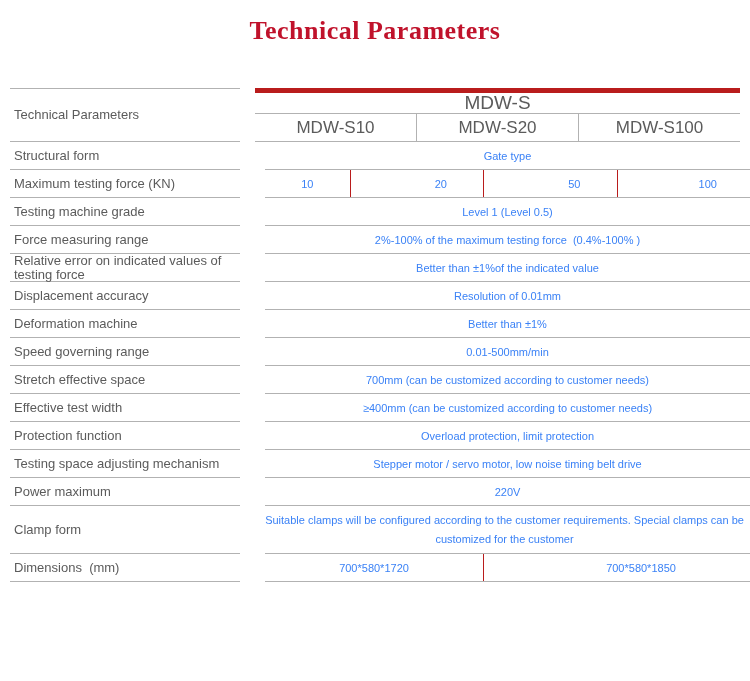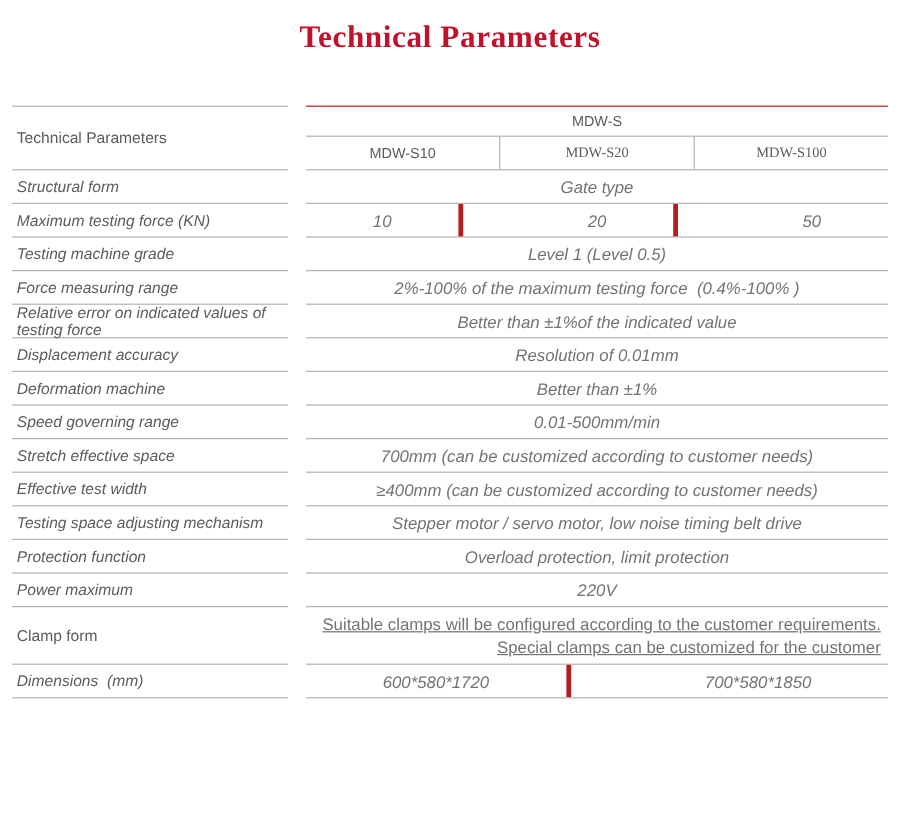--- a/index.html
+++ b/index.html
@@ -34,66 +34,65 @@
     font-size: 13px;
     line-height: 14px;
     color: #5b5b5b;
   }
   .right-area {
     width: 485px;
     margin-left: 15px;
   }
   .right-cell {
     width: 485px;
-    margin-left: 15px;
+    margin-left: 25px;
     border-bottom: 1px solid #b2b2b2;
     display: flex;
     align-items: center;
     justify-content: center;
     text-align: center;
-    font-size: 14px;
-    color: #737373;
+    font-size: 11px;
+    color: #3b82f6;
   }
   .right-cell.split > div {
     flex: 1;
     display: flex;
     align-items: center;
     justify-content: center;
     height: 100%;
   }
-  .right-cell.split > div + div { border-left: 4px solid #b91c1c; padding-left: 48px; }
+  .right-cell.split > div + div { border-left: 1px solid #b91c1c; padding-left: 48px; }
   .right-cell.left-align {
     justify-content: flex-start;
-    text-align: right;
+    text-align: center;
     line-height: 19px;
     padding-right: 6px;
-    text-decoration: underline;
   }
-  .h28 { height: 28px; font-style: italic; }
+  .h28 { height: 28px; }
   .h48 { height: 48px; text-align: center; }
   
   .header .left-cell { height: 54px; border-top: 1px solid #b2b2b2; }
   .hdr-group {
     height: 26px;
-    border-top: 1px solid #b91c1c;
+    border-top: 5px solid #b91c1c;
     border-bottom: 1px solid #b2b2b2;
     display: flex; align-items: center; justify-content: center;
-    font-size: 12px;
+    font-size: 19px;
   }
   .hdr-models {
     display: flex;
     height: 28px;
     border-bottom: 1px solid #b2b2b2;
   }
   .hdr-models .model {
     flex: 1;
     display: flex; align-items: center; justify-content: center;
-    font-size: 12px;
+    font-size: 17px;
   }
-  .hdr-models .model + .model { border-left: 1px solid #b2b2b2; font-family: Liberation Serif, serif; }
+  .hdr-models .model + .model { border-left: 1px solid #b2b2b2; }
 </style>
 </head>
 <body>
 
 <div class="page-title">Technical Parameters</div>
 
 <div class="spec-table">
 
   <div class="row header">
     <div class="left-cell">Technical Parameters</div>
@@ -111,20 +110,21 @@
     <div class="left-cell h28">Structural form</div>
     <div class="right-cell h28">Gate type</div>
   </div>
 
   <div class="row">
     <div class="left-cell h28">Maximum testing force (KN)</div>
     <div class="right-cell h28 split">
       <div>10</div>
       <div>20</div>
       <div>50</div>
+      <div>100</div>
     </div>
   </div>
 
   <div class="row">
     <div class="left-cell h28">Testing machine grade</div>
     <div class="right-cell h28">Level 1 (Level 0.5)</div>
   </div>
 
 
   <div class="row">
@@ -156,41 +156,41 @@
     <div class="left-cell h28">Stretch effective space</div>
     <div class="right-cell h28">700mm (can be customized according to customer needs)</div>
   </div>
 
   <div class="row">
     <div class="left-cell h28">Effective test width</div>
     <div class="right-cell h28">≥400mm (can be customized according to customer needs)</div>
   </div>
 
   <div class="row">
-    <div class="left-cell h28">Testing space adjusting mechanism</div>
-    <div class="right-cell h28">Stepper motor / servo motor, low noise timing belt drive</div>
+    <div class="left-cell h28">Protection function</div>
+    <div class="right-cell h28">Overload protection, limit protection</div>
   </div>
 
   <div class="row">
-    <div class="left-cell h28">Protection function</div>
-    <div class="right-cell h28">Overload protection, limit protection</div>
+    <div class="left-cell h28">Testing space adjusting mechanism</div>
+    <div class="right-cell h28">Stepper motor / servo motor, low noise timing belt drive</div>
   </div>
 
   <div class="row">
     <div class="left-cell h28">Power maximum</div>
     <div class="right-cell h28">220V</div>
   </div>
 
   <div class="row">
     <div class="left-cell h48">Clamp form</div>
     <div class="right-cell h48 left-align">Suitable clamps will be configured according to the customer requirements. Special clamps can be customized for the customer</div>
   </div>
 
   <div class="row">
     <div class="left-cell h28">Dimensions &nbsp;(mm)</div>
     <div class="right-cell h28 split">
-      <div>600*580*1720</div>
+      <div>700*580*1720</div>
       <div>700*580*1850</div>
     </div>
   </div>
 
 
 </div>
 
 </body></html>

